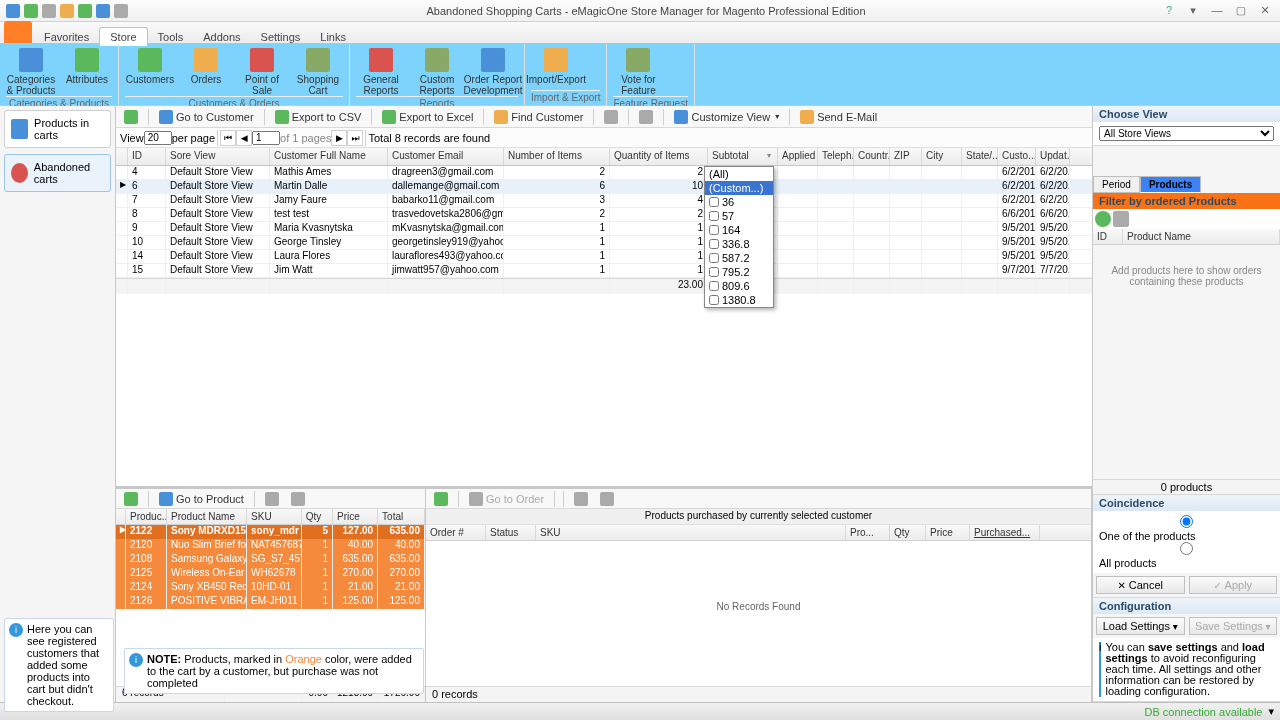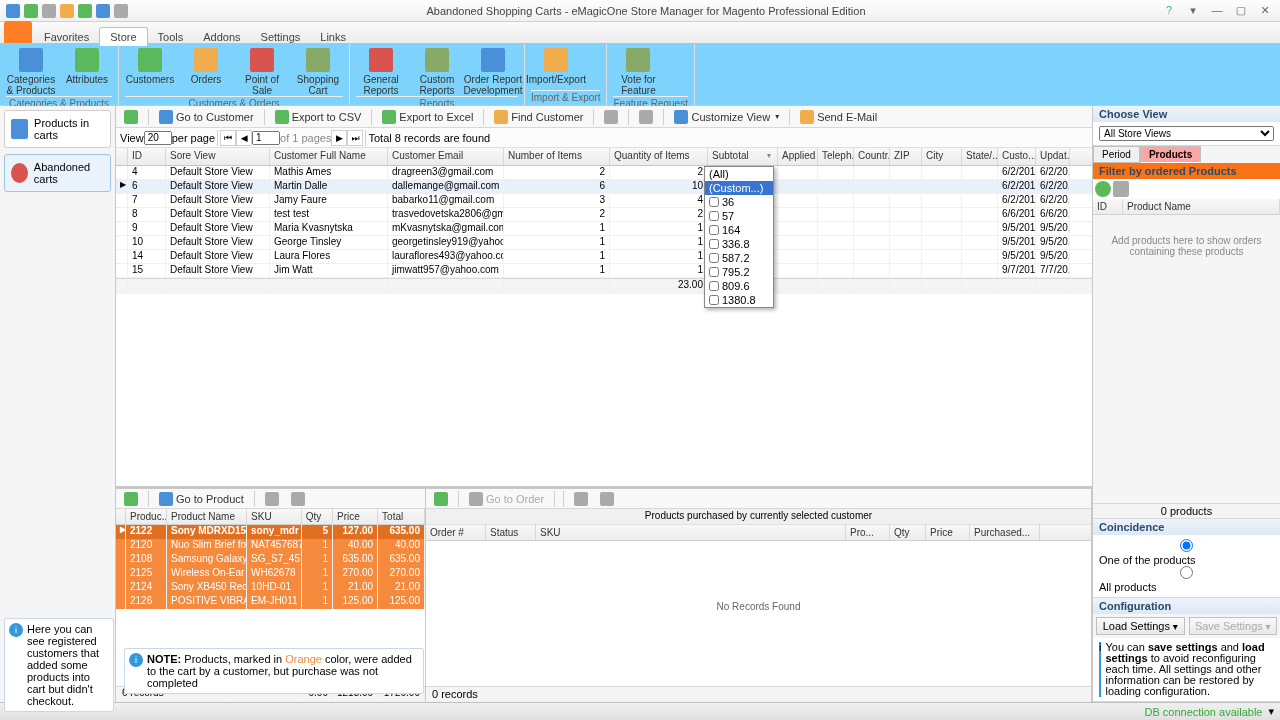--- a/index.html
+++ b/index.html
@@ -79,23 +79,23 @@
 
 .notebox { position: absolute; background: #fff; border: 1px solid #c8d8e8; padding: 4px; font-size: 10px; border-radius: 2px; display: flex; gap: 4px; }
 .notebox .ninfo { width: 14px; height: 14px; background: #3b8; border-radius: 50%; color: #fff; text-align: center; line-height: 14px; font-size: 9px; flex-shrink: 0; }
 
 
 .rightpanel { width: 188px; background: #f5f5f5; border-left: 1px solid #c8c8c8; display: flex; flex-direction: column; }
 .rsection { border-bottom: 1px solid #d8d8d8; }
 .rtitle { background: linear-gradient(#eef4fa,#dce8f4); padding: 2px 6px; font-weight: bold; font-size: 11px; color: #2a4a6a; }
 .rbody { padding: 4px 6px; background: #fff; }
 .rbody select, .rbody input { width: 100%; font-size: 10px; }
-.rtabs { display: flex; }
+.rtabs { display: flex; margin-top: 30px; }
 .rtab { padding: 2px 8px; font-size: 10px; border: 1px solid #c0c0c0; background: #f0f0f0; cursor: pointer; }
-.rtab.active { background: #fca5a5; border-bottom: 1px solid #fff; font-weight: bold; }
+.rtab.active { background: #3b82f6; border-bottom: 1px solid #fff; font-weight: bold; }
 .rplaceholder { text-align: center; color: #888; font-size: 10px; padding: 20px 4px; }
 .rbtnrow { display: flex; gap: 4px; padding: 3px; }
 .rbtn { flex: 1; padding: 2px; font-size: 10px; border: 1px solid #c0c0c0; background: linear-gradient(#fafafa,#e8e8e8); text-align: center; cursor: pointer; }
 .rbtn.dis { color: #aaa; }
 
 
 .statusbar { height: 18px; background: linear-gradient(#f0f0f0,#e0e0e0); border-top: 1px solid #c0c0c0; display: flex; align-items: center; font-size: 10px; padding: 0 6px; }
 
 
 .ico-blue { background: #4a90d9; }
@@ -622,21 +622,21 @@
         </div>
         <div class="btitle">Products purchased by currently selected customer</div>
         <div class="bgrid">
           <div class="bghead" id="brhead">
               <div class="gh" style="width: 60px;">Order #</div>
               <div class="gh" style="width: 50px;">Status</div>
               <div class="gh" style="width: 310px;">SKU</div>
               <div class="gh" style="width: 44px;">Pro...</div>
               <div class="gh" style="width: 36px;">Qty</div>
               <div class="gh" style="width: 44px;">Price</div>
-              <div class="gh" style="width: 70px;">Purchased...</div>
+              <div class="gh" style="width: 70px; text-decoration: underline;">Purchased...</div>
             </div>
           <div class="nofound">No Records Found</div>
         </div>
         <div class="bfoot">
             <div style="padding:1px 6px">0 records</div>
           </div>
       </div>
     </div>
   </div>
 
@@ -660,20 +660,24 @@
         <div class="gh" style="flex:1">Product Name</div>
       </div>
       <div class="rplaceholder" style="flex:1">Add products here to show orders containing these products</div>
       <div style="text-align:center;background:#f4f4f4;border-top:1px solid #d8d8d8;padding:1px">0 products</div>
     </div>
     <div class="rsection">
       <div class="rtitle">Coincidence</div>
       <div class="rbody">
         <label><input type="radio" name="coin" checked="" style=""> <span>One of the products</span></label><br>
         <label><input type="radio" name="coin" style=""> <span>All products</span></label>
+      </div>
+      <div class="rbtnrow">
+        <div class="rbtn">✕ <span>Cancel</span></div>
+        <div class="rbtn dis">✓ <span>Apply</span></div>
       </div>
     </div>
     <div class="rsection">
       <div class="rtitle">Configuration</div>
       <div class="rbtnrow">
         <div class="rbtn"><span>Load Settings</span> ▾</div>
         <div class="rbtn dis"><span>Save Settings</span> ▾</div>
       </div>
       <div class="rbody" style="display:flex;gap:4px;font-size:9px;line-height:11px">
         <span class="ninfo" style="background:#39d">i</span>

